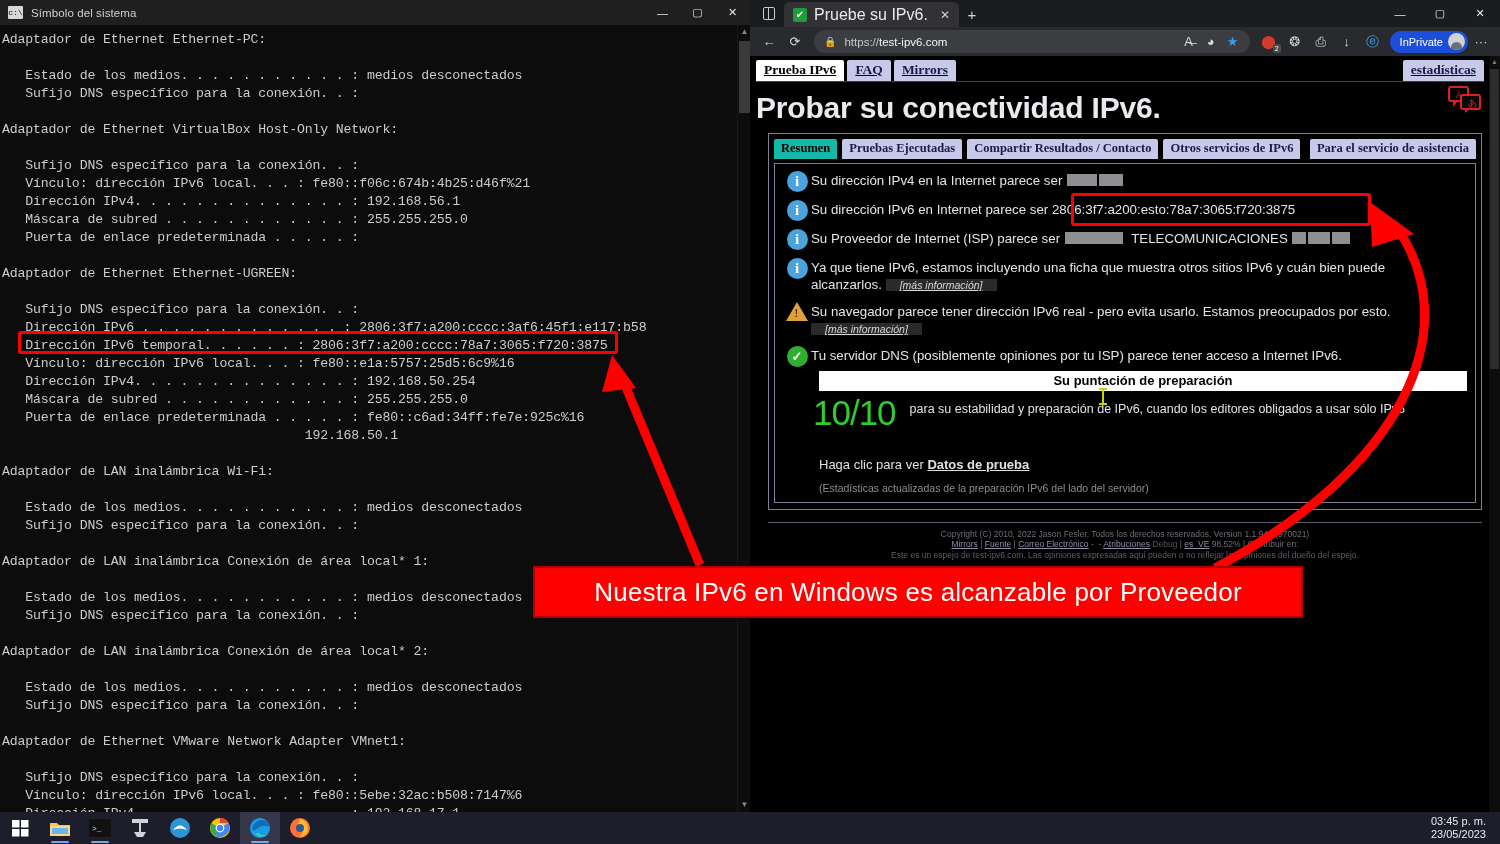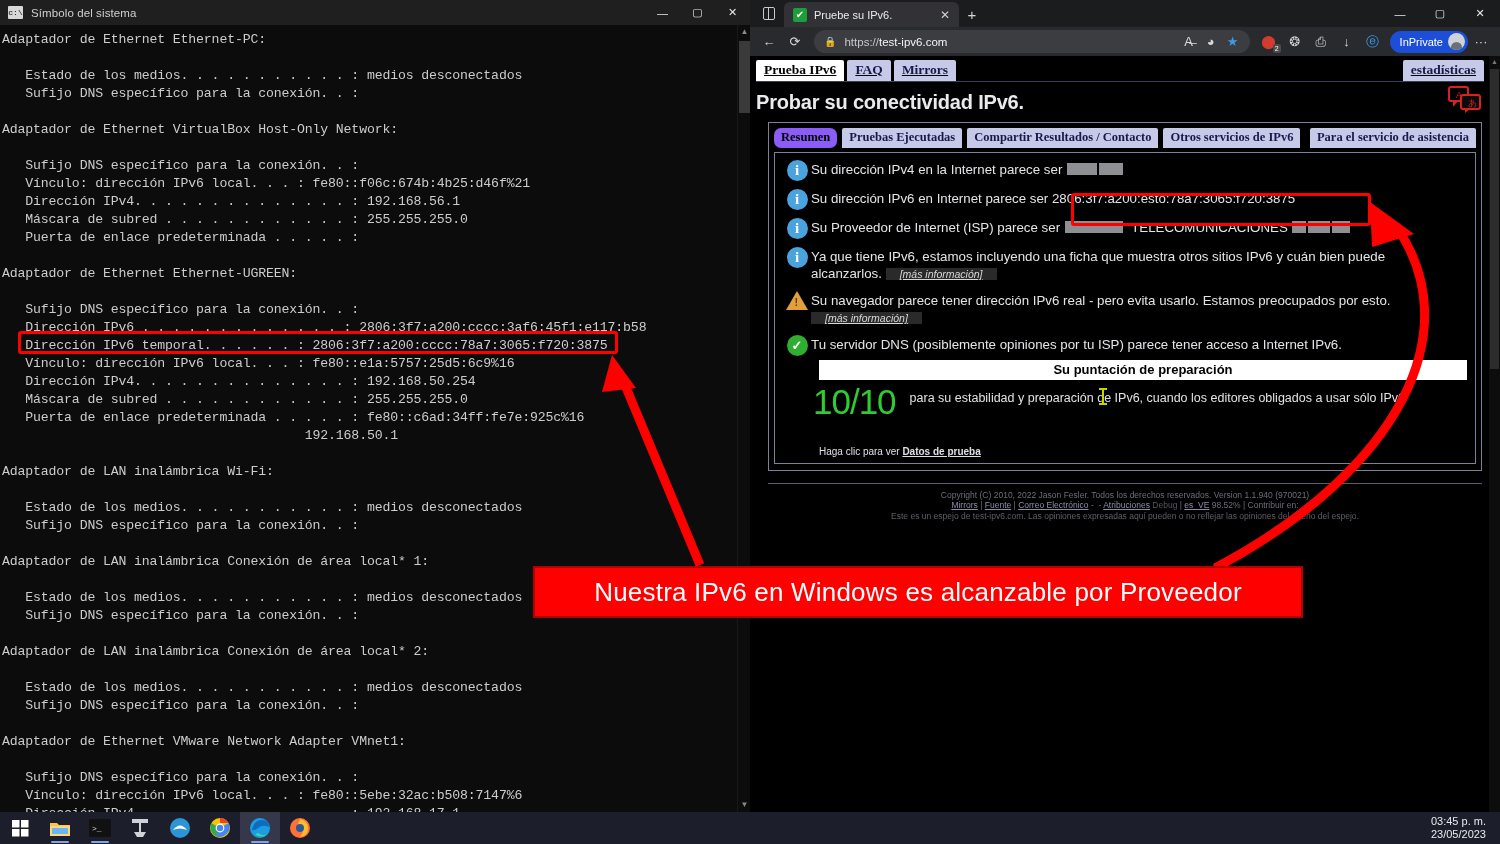--- a/index.html
+++ b/index.html
@@ -75,21 +75,21 @@
   }
   .tab {
     display: flex; align-items: center; height: 25px; background: #323236;
     border-radius: 6px 6px 0 0; padding: 0 6px 0 9px; min-width: 175px; position: relative;
   }
   .tab .favicon {
     width: 14px; height: 14px; border-radius: 2px; background: #1e9e3a;
     display: flex; align-items: center; justify-content: center;
     color: #fff; font-size: 10px; line-height: 1; margin-right: 7px; flex: 0 0 auto;
   }
-  .tab .tab-title { font-size: 11px; color: #e8eaed; flex: 1 1 auto; white-space: nowrap; overflow: hidden; }
+  .tab .tab-title { font-size: 16px; color: #e8eaed; flex: 1 1 auto; white-space: nowrap; overflow: hidden; }
   .tab .tab-close { font-size: 12px; color: #cdd0d4; width: 16px; text-align: center; }
   .newtab {
     width: 26px; height: 25px; display: flex; align-items: center; justify-content: center;
     color: #d4d6d9; font-size: 15px;
   }
   .win-ctrls { position: absolute; right: 0; top: 0; height: 27px; display: flex; }
   .win-ctrl {
     width: 40px; height: 27px; display: flex; align-items: center; justify-content: center;
     color: #e6e8ea; font-size: 11px;
   }
@@ -141,35 +141,35 @@
   }
   .navtab {
     font-family: "Liberation Serif", serif; font-size: 13.5px; font-weight: bold;
     padding: 2px 8px 3px; background: #c6c9e8; color: #1a1a4a;
     border-radius: 2px 2px 0 0;
   }
   .navtab.active { background: #fff; color: #000; }
   .navtab.right { margin-left: auto; }
 
   .page-title {
-    font-family: "Liberation Sans", sans-serif; font-size: 20px; font-weight: bold;
+    font-family: "Liberation Sans", sans-serif; font-size: 30px; font-weight: bold;
     color: #e9e9ee; margin: 9px 0 0 6px; letter-spacing: -.2px;
   }
   .translate-icon { position: absolute; right: 18px; top: 30px; }
 
   .results-box {
     margin: 8px 18px 0 18px; border: 1px solid #7f7f9a; background: #000; padding: 5px 5px 6px;
   }
   .rtabs { display: flex; gap: 5px; align-items: stretch; }
   .rtab {
     font-family: "Liberation Serif", serif; font-size: 12.5px; font-weight: bold;
     background: #c6c9e8; color: #1a1a4a; padding: 2px 7px 3px; border-radius: 2px 2px 0 0;
     white-space: nowrap;
   }
-  .rtab.active { background: #8b5cf6; color: #000; border-radius: 7px; }
+  .rtab.active { background: #14b8a6; color: #000; }
   .rtab.last { margin-left: auto; }
 
   .rpanel { border: 1px solid #7f7f9a; margin-top: 4px; padding: 6px 4px 6px 8px; }
   .rrow { display: flex; align-items: flex-start; margin-bottom: 7px; }
   .ricon { width: 28px; flex: 0 0 28px; display: flex; justify-content: center; padding-top: 1px; }
   .ico-info {
     width: 21px; height: 21px; border-radius: 50%; background: #4aa3dd;
     color: #fff; font-family: "Liberation Serif", serif; font-weight: bold; font-size: 15px;
     display: flex; align-items: center; justify-content: center; line-height: 1;
   }
@@ -195,21 +195,21 @@
   .score-bar {
     background: #fff; color: #000; font-weight: bold; font-size: 13px; text-align: center;
     margin: 4px 4px 0 36px; padding: 2px 0 3px;
   }
   .score-wrap { display: flex; align-items: flex-start; margin: 2px 0 0 10px; }
   .score-num {
     font-size: 35px; color: #2ecc2e; font-family: "Liberation Sans", sans-serif;
     line-height: 36px; letter-spacing: -1px; padding: 2px 0 0 20px; flex: 0 0 auto;
   }
   .score-desc { font-size: 12.5px; color: #e2e2e6; padding: 8px 0 0 14px; line-height: 16px; }
-  .clickline { font-size: 10px; color: #e0e0e4; margin: 26px 0 0 36px; }
+  .clickline { font-size: 13px; color: #e0e0e4; margin: 26px 0 0 36px; }
   .clickline a { color: #e0e0e4; text-decoration: underline; font-weight: bold; }
   .statsline {
     font-size: 10.5px; color: #8e8e94; margin: 10px 0 0 36px; padding-bottom: 2px;
   }
 
   .footer { margin: 12px 18px 0; border-top: 1px solid #5a5a70; padding-top: 6px; text-align: center; }
   .footer .l1 { font-size: 8.5px; color: #6d6d78; line-height: 10px; }
   .footer .l2 { font-size: 8.5px; color: #6d6d78; line-height: 11px; }
   .footer .l2 a { color: #8e8ea8; text-decoration: underline; }
   .footer .l2 .muted { color: #55555f; text-align: right; }
@@ -444,20 +444,21 @@
 
           <div class="score-bar">Su puntación de preparación</div>
 
           <div class="score-wrap">
             <div class="score-num">10/10</div>
             <div class="score-desc">para su estabilidad y preparación de IPv6, cuando los editores obligados a usar sólo IPv6</div>
           </div>
 
           <div class="clickline"><span>Haga clic para ver </span><a>Datos de prueba</a></div>
 
+          <div class="statsline">(Estadísticas actualizadas de la preparación IPv6 del lado del servidor)</div>
         </div>
       </div>
 
       <div class="footer">
         <div class="l1">Copyright (C) 2010, 2022 Jason Fesler. Todos los derechos reservados. Version 1.1.940 (970021)</div>
         <div class="l2">
           <a>Mirrors</a> |
           <a>Fuente</a> |
           <a>Correo Electrónico</a> -
           &nbsp;- <a>Atribuciones</a>

